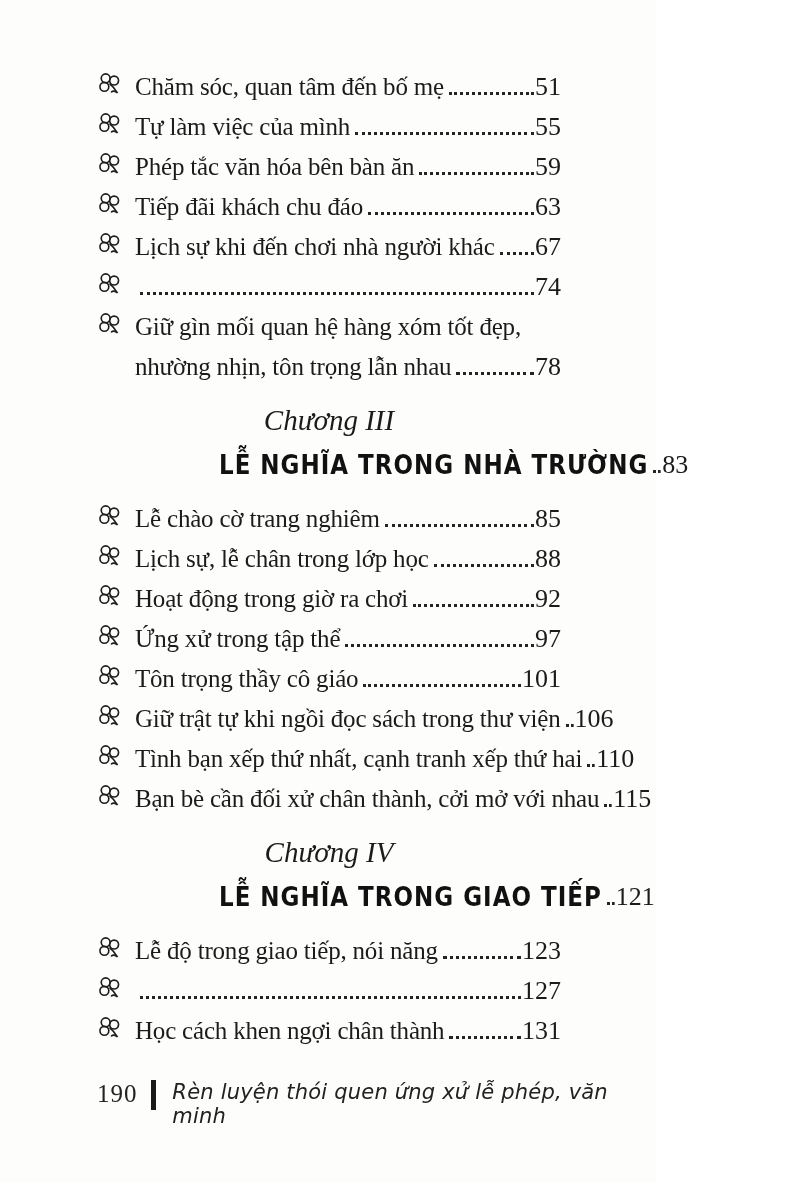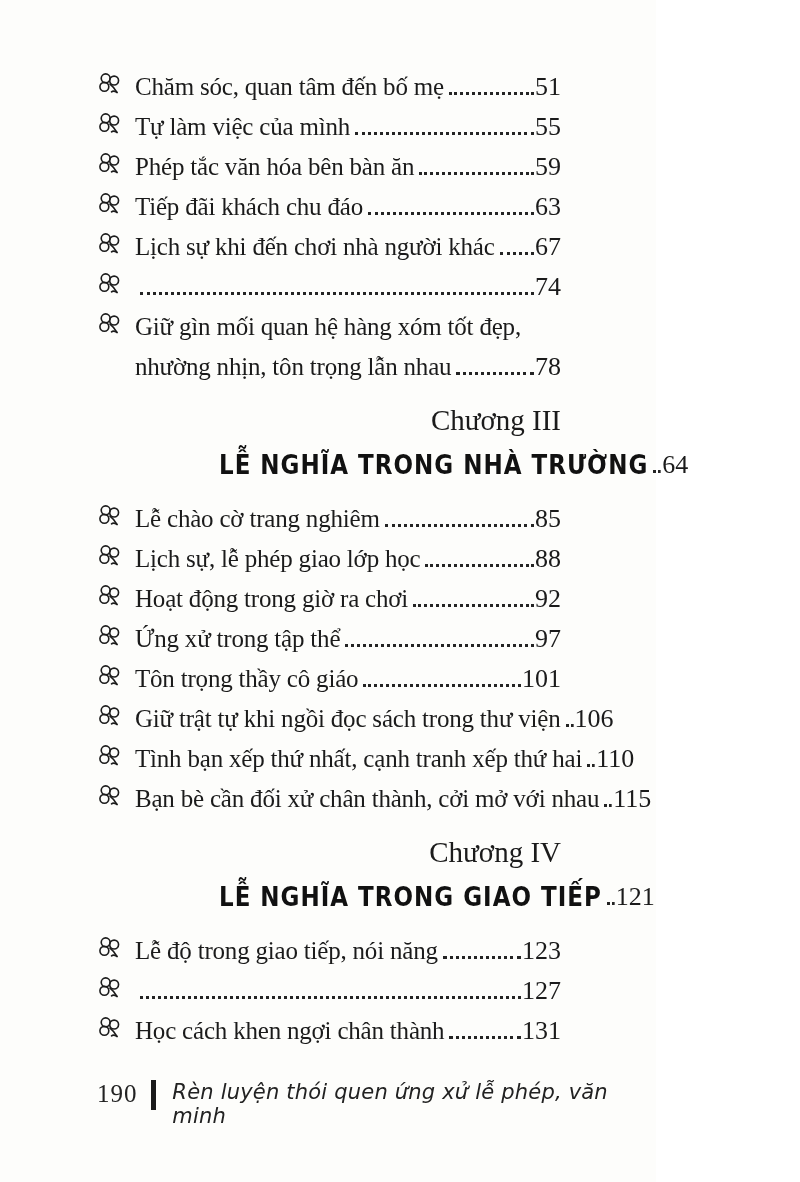--- a/index.html
+++ b/index.html
@@ -48,23 +48,24 @@
     margin: 0 1px 7px 5px;
   }
   .pagenum-toc {
     font-size: 26px;
     line-height: 1.1;
   }
   .invisible { visibility: hidden; }
 
   .chapter { margin-top: 22px; }
   .chapter-label {
-    text-align: right;
+    text-align: center;
     font-size: 29px;
     line-height: 32px;
+    font-style: italic;
     margin-bottom: 4px;
   }
   .chapter-row {
     display: flex;
     align-items: flex-end;
     height: 40px;
     padding-left: 122px;
   }
   .chapter-title-wrap {
     flex: 0 0 auto;
@@ -244,21 +245,21 @@
     <span class="title">nhường nhịn, tôn trọng lẫn nhau</span>
     <span class="leader"></span>
     <span class="pagenum-toc">78</span>
   </div>
 </div>
   <div class="chapter">
     <div class="chapter-label">Chương III</div>
     <div class="chapter-row">
       <span class="chapter-title-wrap"><span class="chapter-title">LỄ NGHĨA TRONG NHÀ TRƯỜNG</span></span>
       <span class="leader"></span>
-      <span class="pagenum-toc">64</span>
+      <span class="pagenum-toc">83</span>
     </div>
   </div>
 <div class="section-items">
   <div class="row">
     <span class="bullet">
       <svg viewBox="0 0 24 24" width="26" height="26" aria-hidden="true">
         <g fill="none" stroke="#1c1c1c" stroke-width="1.5" stroke-linecap="round">
           <circle cx="8" cy="6.8" r="4.1"></circle>
           <circle cx="15.8" cy="8.8" r="4.1"></circle>
           <circle cx="6.8" cy="14.6" r="4.1"></circle>
@@ -277,21 +278,21 @@
       <svg viewBox="0 0 24 24" width="26" height="26" aria-hidden="true">
         <g fill="none" stroke="#1c1c1c" stroke-width="1.5" stroke-linecap="round">
           <circle cx="8" cy="6.8" r="4.1"></circle>
           <circle cx="15.8" cy="8.8" r="4.1"></circle>
           <circle cx="6.8" cy="14.6" r="4.1"></circle>
           <path d="M12 12.2 C 14.6 14.2, 16.6 16.4, 18.4 19.8"></path>
           <path d="M18.4 19.8 C 16.4 18.4, 14.6 18.3, 13.4 19.2"></path>
         </g>
       </svg>
     </span>
-    <span class="title">Lịch sự, lễ phép giao lớp học</span>
+    <span class="title">Lịch sự, lễ chân trong lớp học</span>
     <span class="leader"></span>
     <span class="pagenum-toc">88</span>
   </div>
 
   <div class="row">
     <span class="bullet">
       <svg viewBox="0 0 24 24" width="26" height="26" aria-hidden="true">
         <g fill="none" stroke="#1c1c1c" stroke-width="1.5" stroke-linecap="round">
           <circle cx="8" cy="6.8" r="4.1"></circle>
           <circle cx="15.8" cy="8.8" r="4.1"></circle>

